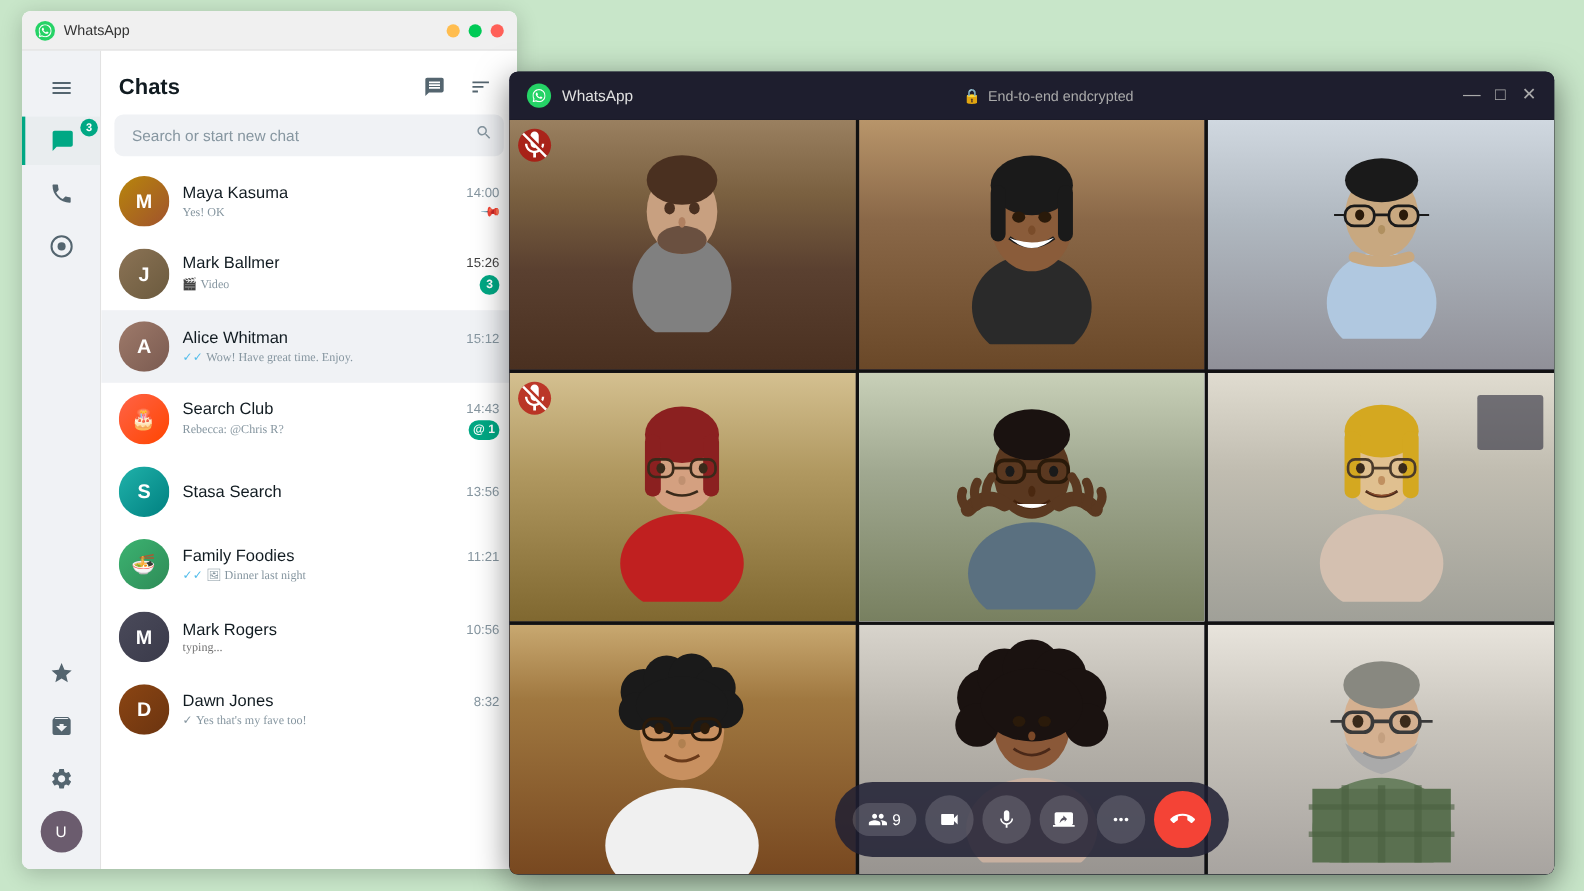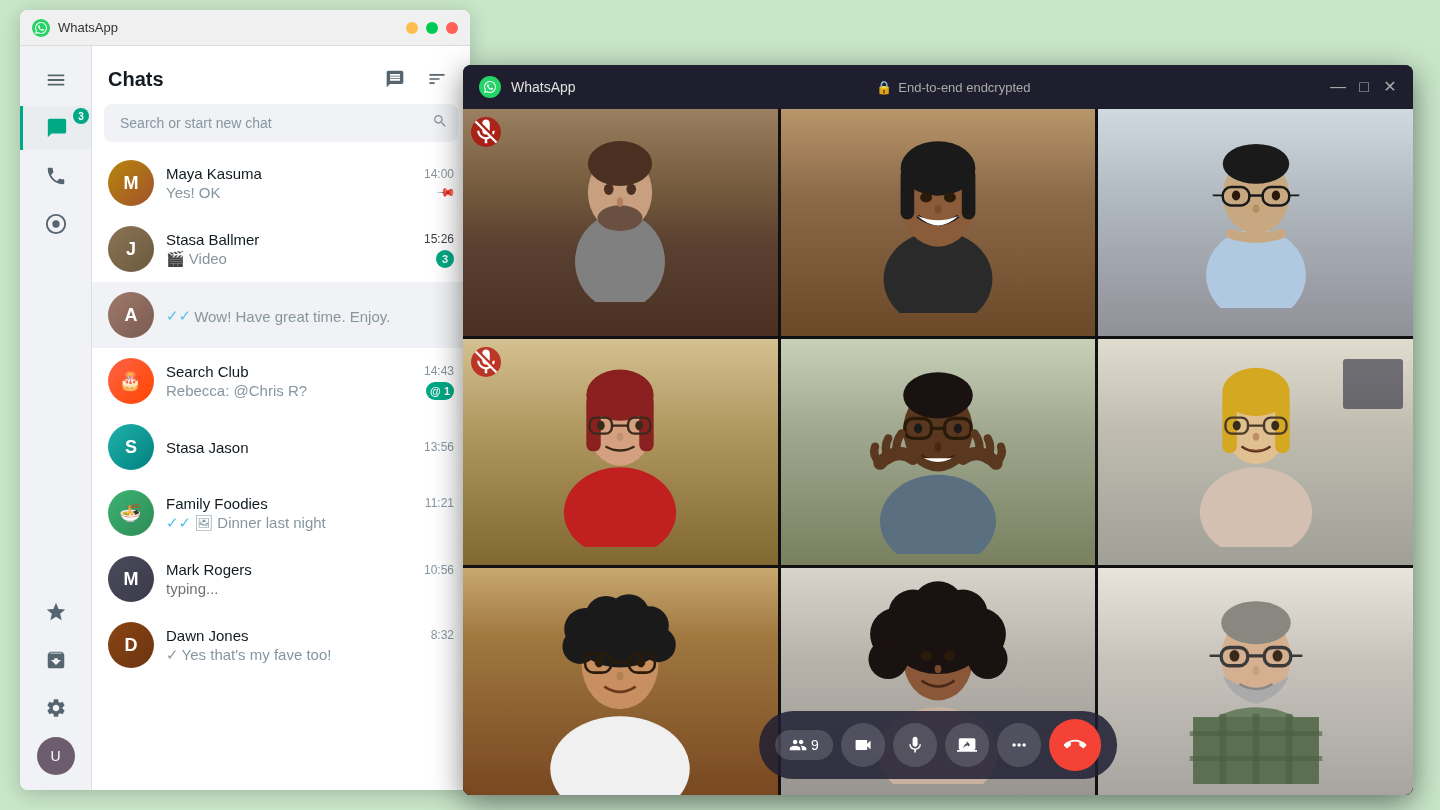--- a/index.html
+++ b/index.html
@@ -248,28 +248,29 @@
       margin-left: 8px;
     }
     .chat-time.green { color: #404040; }
     .chat-preview-row {
       display: flex;
       justify-content: space-between;
       align-items: center;
       margin-top: 2px;
     }
     .chat-preview {
-      font-size: 15px;
+      font-size: 11px;
       color: #8696a0;
       white-space: nowrap;
       overflow: hidden;
       text-overflow: ellipsis;
       display: flex;
       align-items: center;
       gap: 3px;
+      font-family: Liberation Serif, serif;
     }
     .chat-preview.typing { color: #737373; }
     .unread-badge {
       background: #00a884;
       color: #fff;
       font-size: 11px;
       font-weight: 600;
       min-width: 18px;
       height: 18px;
       border-radius: 9px;
@@ -542,35 +543,39 @@
             </div>
           </div>
         </div>
 
         <div class="chat-item">
           <div class="avatar">
             <div class="avatar-placeholder" style="background: linear-gradient(135deg, #8b7355, #6b5a3e);">J</div>
           </div>
           <div class="chat-info">
             <div class="chat-name-row">
-              <span class="chat-name">Stasa Ballmer</span>
+              <span class="chat-name">Mark Ballmer</span>
               <span class="chat-time green">15:26</span>
             </div>
             <div class="chat-preview-row">
               <span class="chat-preview">🎬 Video</span>
               <div class="unread-badge">3</div>
             </div>
           </div>
         </div>
 
         <div class="chat-item active">
           <div class="avatar">
             <div class="avatar-placeholder" style="background: linear-gradient(135deg, #9e7a6a, #7a5a50);">A</div>
           </div>
           <div class="chat-info">
+            <div class="chat-name-row">
+              <span class="chat-name">Alice Whitman</span>
+              <span class="chat-time">15:12</span>
+            </div>
             <div class="chat-preview-row">
               <span class="chat-preview"><span style="color:#53bdeb">✓✓</span> Wow! Have great time. Enjoy.</span>
             </div>
           </div>
         </div>
 
         <div class="chat-item">
           <div class="avatar">
             <div class="avatar-placeholder" style="background: linear-gradient(135deg, #ff6347, #ff4500);">🎂</div>
           </div>
@@ -585,21 +590,21 @@
             </div>
           </div>
         </div>
 
         <div class="chat-item">
           <div class="avatar">
             <div class="avatar-placeholder" style="background: linear-gradient(135deg, #20b2aa, #008080);">S</div>
           </div>
           <div class="chat-info">
             <div class="chat-name-row">
-              <span class="chat-name">Stasa Jason</span>
+              <span class="chat-name">Stasa Search</span>
               <span class="chat-time">13:56</span>
             </div>
           </div>
         </div>
 
         <div class="chat-item">
           <div class="avatar">
             <div class="avatar-placeholder" style="background: linear-gradient(135deg, #3cb371, #2e8b57);">🍜</div>
           </div>
           <div class="chat-info">

